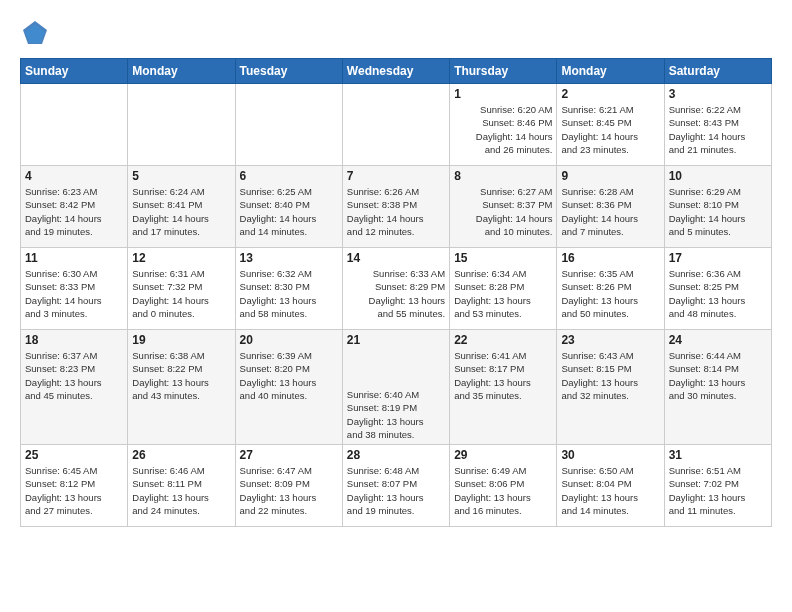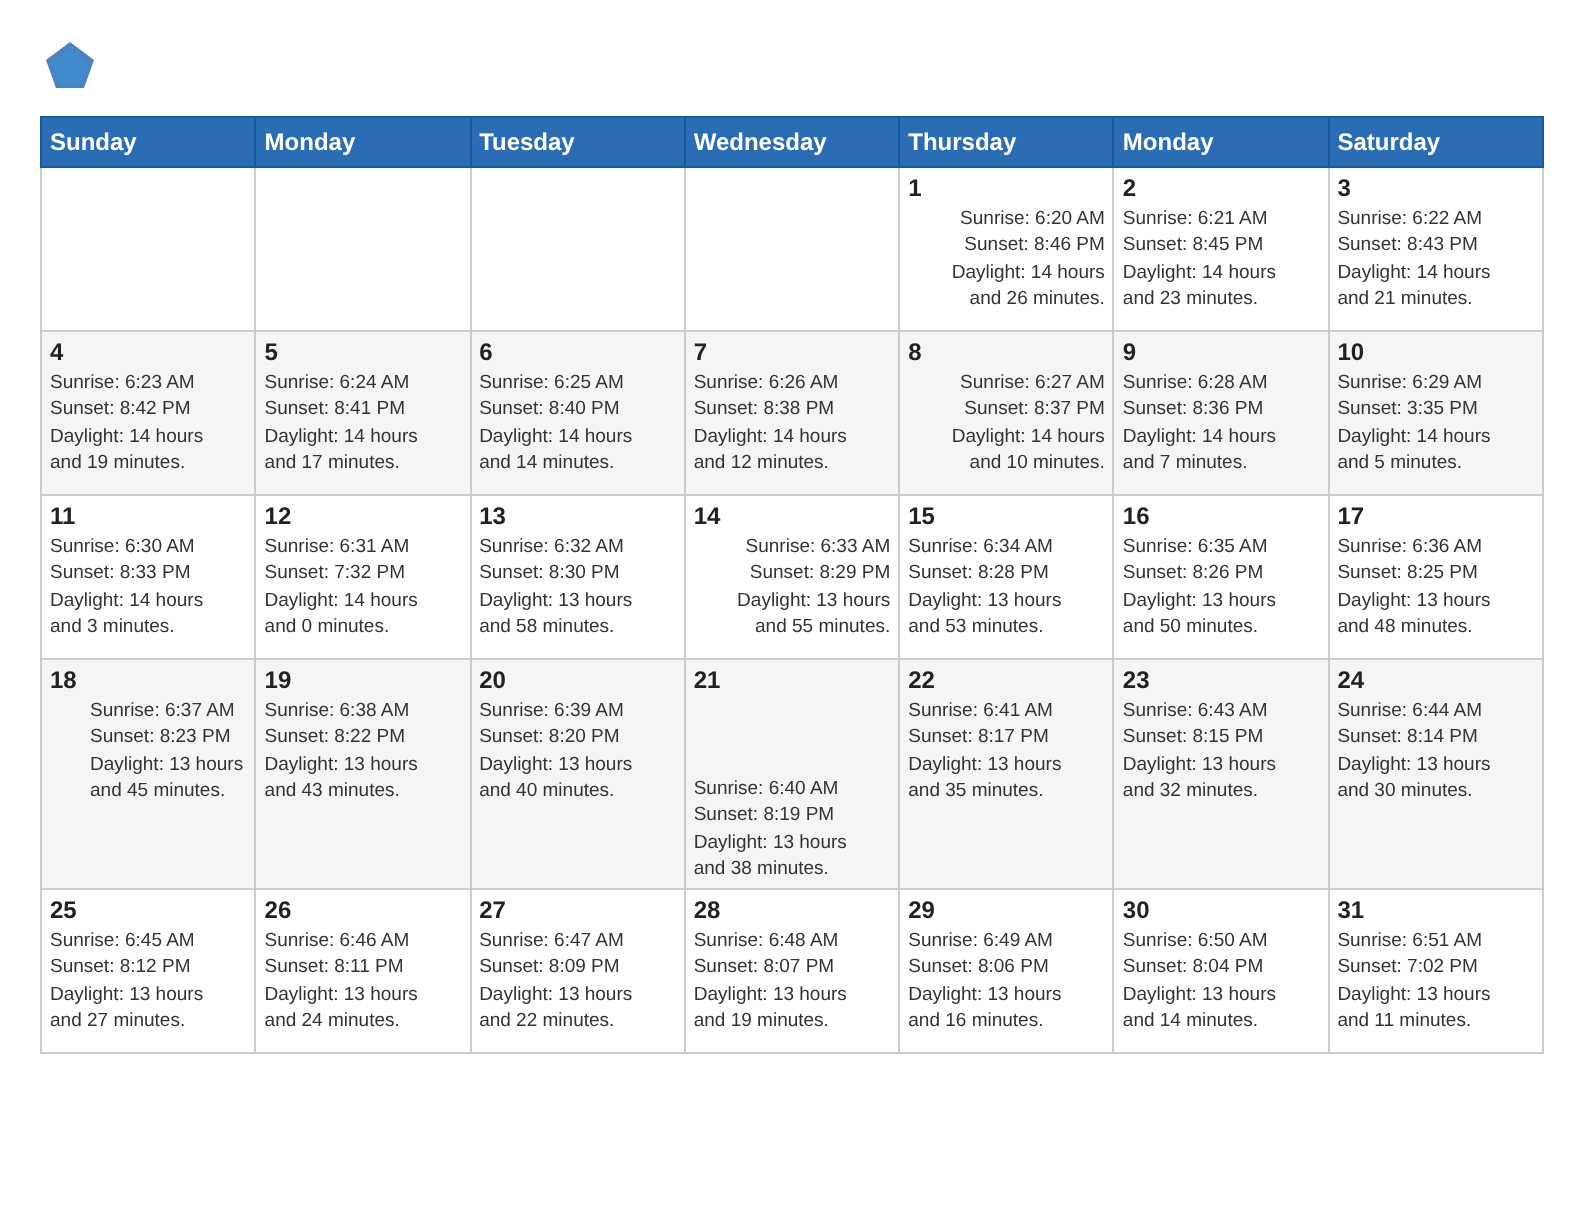--- a/index.html
+++ b/index.html
@@ -200,21 +200,21 @@
           <td>
             <span class="day-number">9</span>
             <div class="day-info" style="white-space: pre-line;">Sunrise: 6:28 AM
 Sunset: 8:36 PM
 Daylight: 14 hours
 and 7 minutes.</div>
           </td>
           <td>
             <span class="day-number">10</span>
             <div class="day-info" style="white-space: pre-line;">Sunrise: 6:29 AM
-Sunset: 3:35 PM
+Sunset: 8:10 PM
 Daylight: 14 hours
 and 5 minutes.</div>
           </td>
         </tr>
         <tr>
           <td>
             <span class="day-number">11</span>
             <div class="day-info" style="white-space: pre-line;">Sunrise: 6:30 AM
 Sunset: 8:33 PM
 Daylight: 14 hours
@@ -259,21 +259,21 @@
             <span class="day-number">17</span>
             <div class="day-info" style="white-space: pre-line;">Sunrise: 6:36 AM
 Sunset: 8:25 PM
 Daylight: 13 hours
 and 48 minutes.</div>
           </td>
         </tr>
         <tr>
           <td>
             <span class="day-number">18</span>
-            <div class="day-info" style="white-space: pre-line; margin-left: 20px;">Sunrise: 6:37 AM
+            <div class="day-info" style="white-space: pre-line;">Sunrise: 6:37 AM
 Sunset: 8:23 PM
 Daylight: 13 hours
 and 45 minutes.</div>
           </td>
           <td>
             <span class="day-number">19</span>
             <div class="day-info" style="white-space: pre-line;">Sunrise: 6:38 AM
 Sunset: 8:22 PM
 Daylight: 13 hours
 and 43 minutes.</div>

